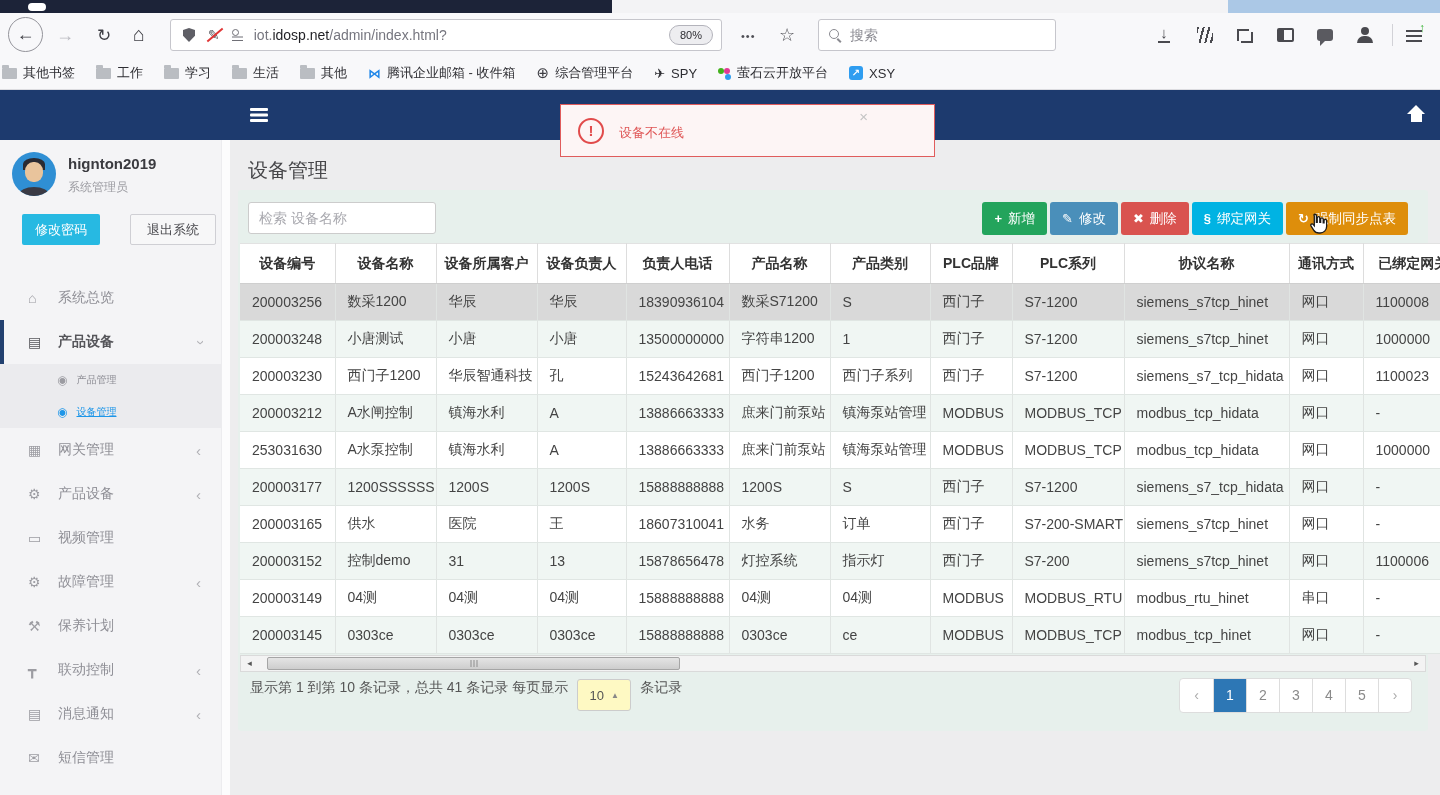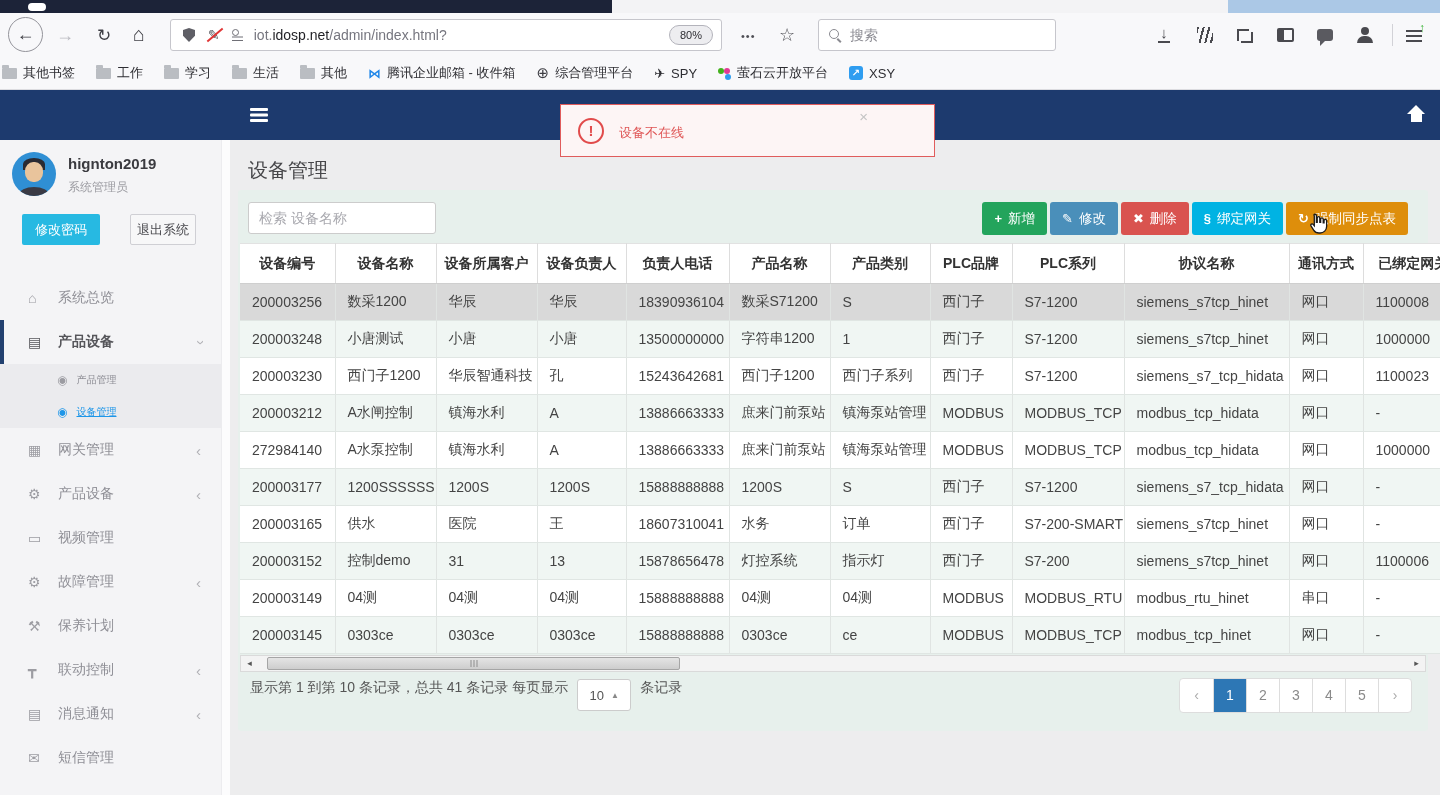--- a/index.html
+++ b/index.html
@@ -86,21 +86,21 @@
 
 .sidebar{position:absolute;left:0;top:140px;width:230px;bottom:0;background:#f4f4f6}
 .sidebar::after{content:"";position:absolute;right:0;top:0;width:8px;height:100%;background:#fcfcfd;border-left:1px solid #ececef}
 .avatar{position:absolute;left:12px;top:12px;width:44px;height:44px;border-radius:50%;background:#2f8fd4;overflow:hidden}
 .avatar .hair{position:absolute;left:11px;top:6px;width:22px;height:12px;background:#2a2a32;border-radius:50% 50% 0 0}
 .avatar .face{position:absolute;left:13px;top:10px;width:18px;height:20px;background:#e9c49c;border-radius:45%}
 .avatar .torso{position:absolute;left:7px;bottom:-7px;width:30px;height:16px;background:#3a3a44;border-radius:50% 50% 0 0}
 .u-name{position:absolute;left:68px;top:15px;font-size:15px;font-weight:bold;color:#3a3a3f}
 .u-role{position:absolute;left:68px;top:39px;font-size:12px;color:#9b9ba1}
 .btn-pwd{position:absolute;left:22px;top:74px;width:78px;height:31px;background:#27b9e2;color:#fff;border:none;font-size:13px;border-radius:2px;font-family:inherit;cursor:pointer}
-.btn-logout{position:absolute;left:130px;top:74px;width:66px;height:31px;background:#f7f7f8;color:#4a4a4f;border:1px solid #cfcfd4;font-size:13px;border-radius:2px;font-family:inherit;cursor:pointer}
+.btn-logout{position:absolute;left:130px;top:74px;width:86px;height:31px;background:#f7f7f8;color:#4a4a4f;border:1px solid #cfcfd4;font-size:13px;border-radius:2px;font-family:inherit;cursor:pointer}
 .sb-menu{position:absolute;left:0;top:136px;right:9px}
 .sm-item{height:44px;display:flex;align-items:center;padding:0 20px 0 28px;position:relative;cursor:pointer}
 .sm-ic{width:22px;font-size:14px;color:#9c9ca2;flex:none}
 .sm-lb{margin-left:8px;font-size:14px;color:#8f8f96}
 .sm-chev{margin-left:auto;color:#b0b0b5;font-size:15px}
 .sm-chev.down{transform:rotate(-90deg)}
 .sm-item.active::before{content:"";position:absolute;left:0;top:0;width:4px;height:100%;background:#22406f}
 .sm-item.active .sm-ic,.sm-item.active .sm-lb{color:#55555a}
 .sm-item.active .sm-lb{font-weight:bold}
 .sm-sub{background:#ebebee}
@@ -134,21 +134,21 @@
 .hscroll{position:absolute;left:2px;top:465px;width:1186px;height:17px;background:#f3f3f3;border:1px solid #dadada}
 .hs-arrow{position:absolute;top:0;width:15px;height:15px;color:#555;font-size:9px;line-height:15px;text-align:center;cursor:pointer}
 .hs-left{left:1px}
 .hs-right{right:1px}
 .hs-thumb{position:absolute;left:26px;top:1px;width:413px;height:13px;background:linear-gradient(#e4e4e4,#cdcdcd);border:1px solid #a5a5a5;border-radius:2px;cursor:grab}
 .hs-grip{position:absolute;left:50%;top:2px;transform:translateX(-50%);display:flex;gap:2px}
 .hs-grip i{width:1px;height:7px;background:#8d8d8d}
 
 
 .foot{position:absolute;left:12px;top:489px;height:33px;display:flex;align-items:flex-start;font-size:14px;color:#555}
-.psize{margin:0 9px;width:54px;height:32px;border:1px solid #ccc;border-radius:3px;background:#ffffff;display:flex;align-items:center;justify-content:center;gap:7px;font-size:13px;color:#555;cursor:pointer}
+.psize{margin:0 9px;width:54px;height:32px;border:1px solid #ccc;border-radius:3px;background:#fef9c3;display:flex;align-items:center;justify-content:center;gap:7px;font-size:13px;color:#555;cursor:pointer}
 .psize .tri{font-size:8px;color:#888}
 .pager{position:absolute;right:16px;top:488px;display:flex;border:1px solid #ddd;border-radius:4px;background:#fff;overflow:hidden}
 .pg{width:33px;height:33px;line-height:33px;text-align:center;font-size:14px;color:#8a8a8a;border-left:1px solid #ddd;cursor:pointer}
 .pg:first-child{border-left:none}
 .pg.chev{color:#ababab}
 .pg.active{background:#2d77b5;color:#fff}
 
 
 .cursor{position:absolute;left:1306px;top:211px;z-index:99;pointer-events:none}
 </style>
@@ -431,21 +431,21 @@
             <td>13886663333</td>
             <td>庶来门前泵站</td>
             <td>镇海泵站管理</td>
             <td>MODBUS</td>
             <td>MODBUS_TCP</td>
             <td>modbus_tcp_hidata</td>
             <td>网口</td>
             <td>-</td>
           </tr>
           <tr>
-            <td>272984140</td>
+            <td>253031630</td>
             <td>A水泵控制</td>
             <td>镇海水利</td>
             <td>A</td>
             <td>13886663333</td>
             <td>庶来门前泵站</td>
             <td>镇海泵站管理</td>
             <td>MODBUS</td>
             <td>MODBUS_TCP</td>
             <td>modbus_tcp_hidata</td>
             <td>网口</td>

